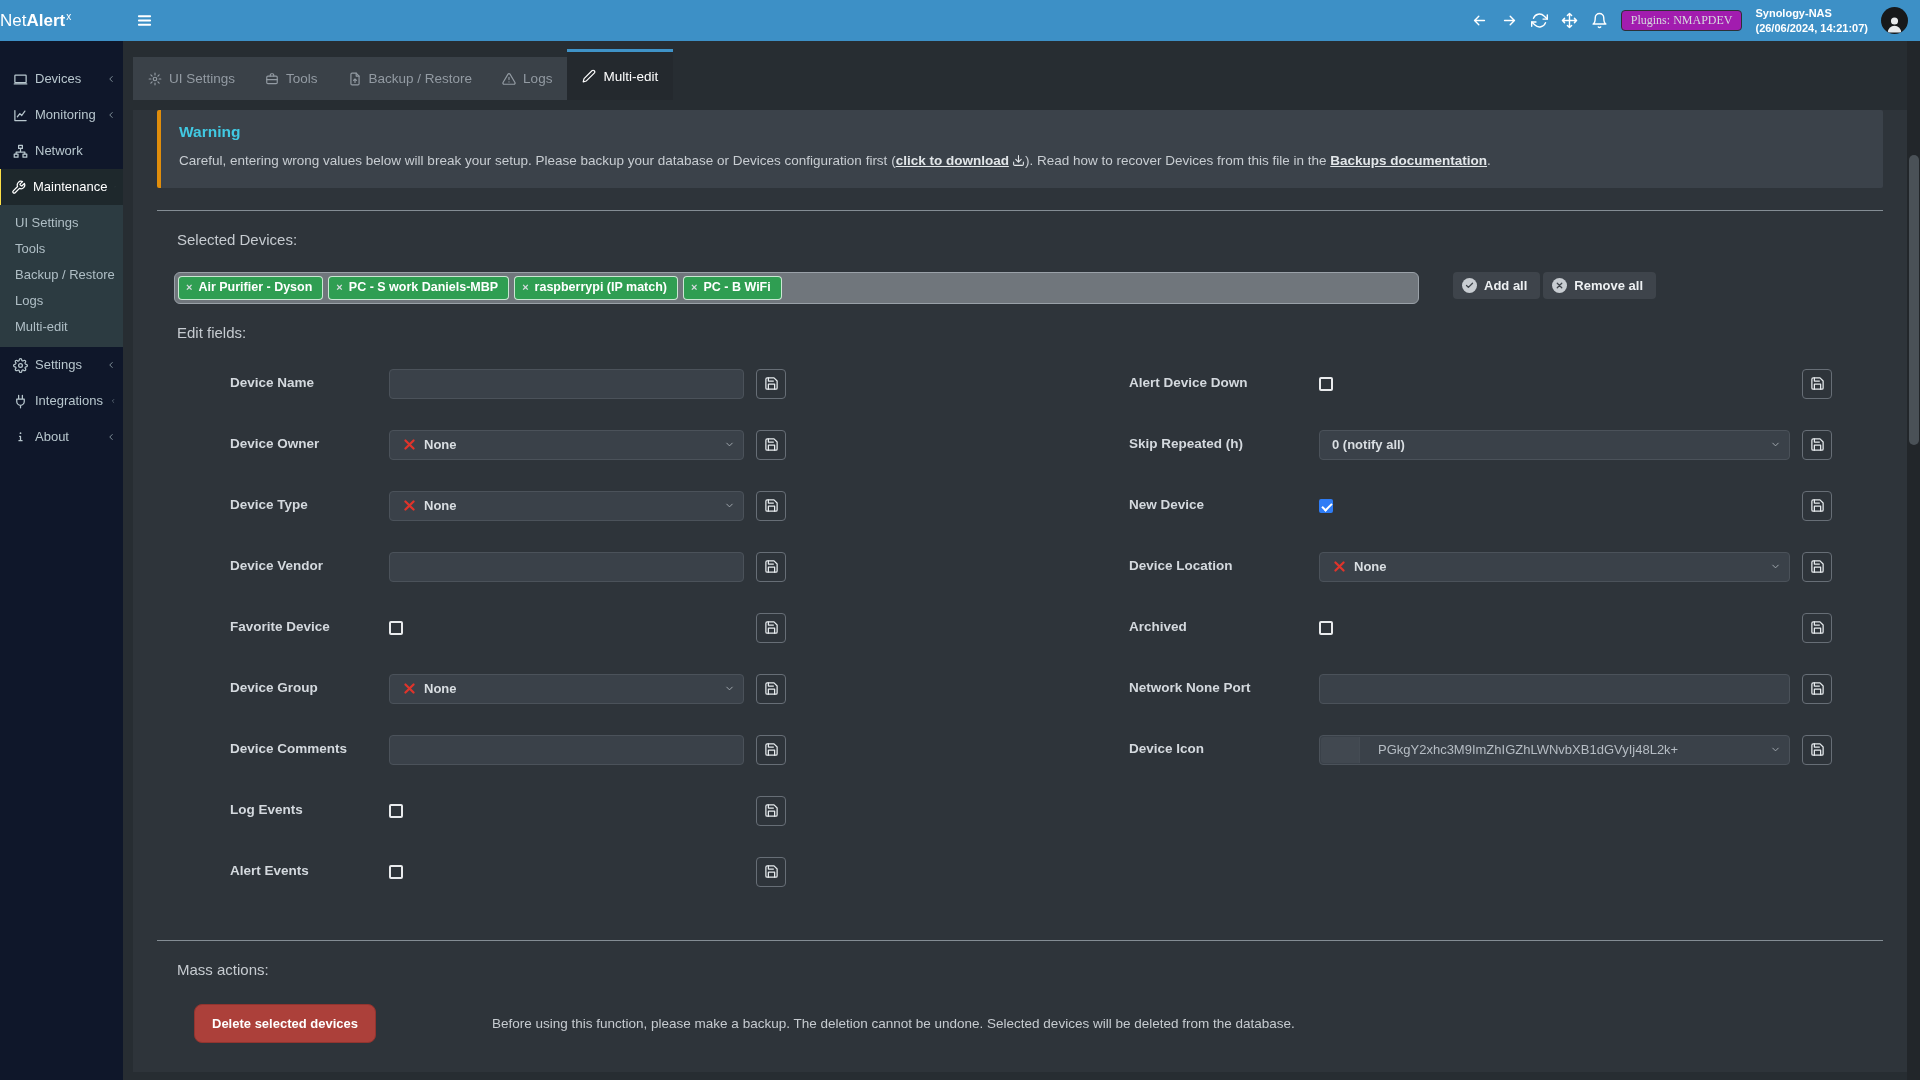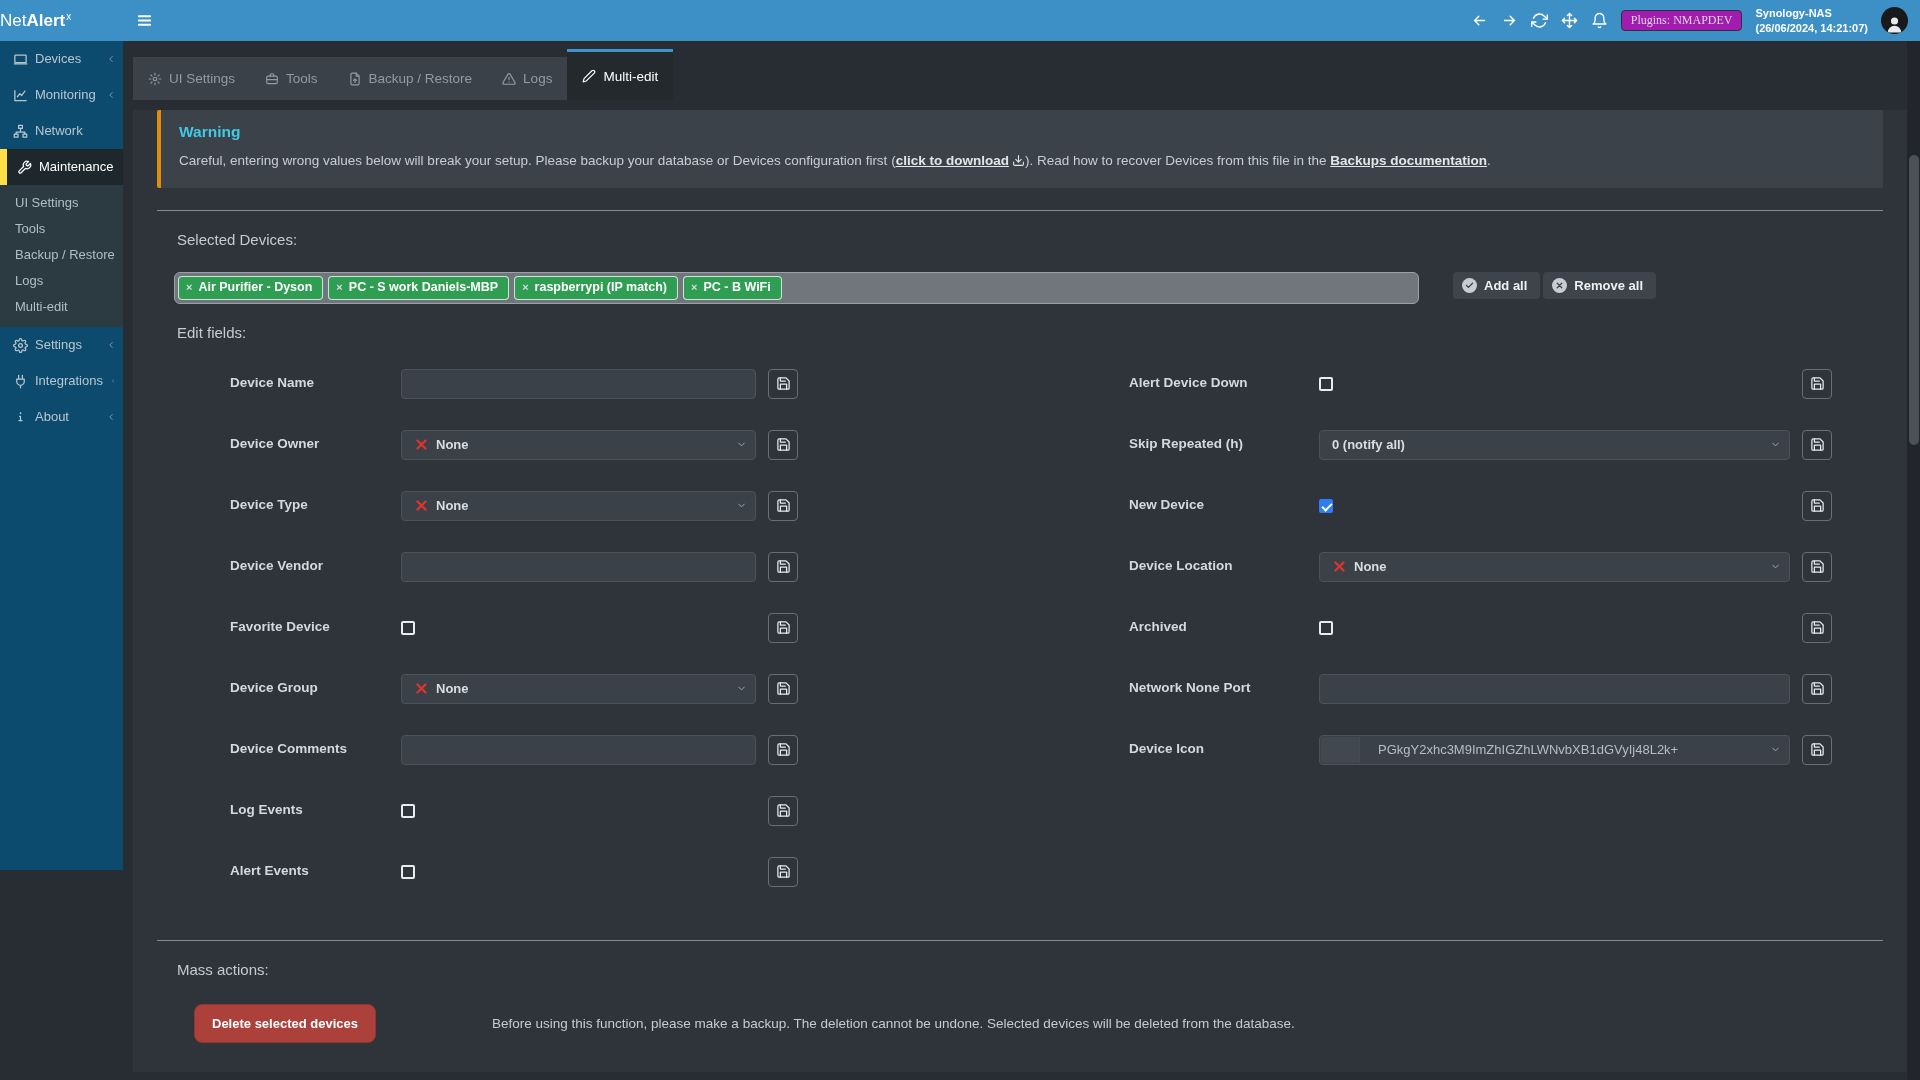--- a/index.html
+++ b/index.html
@@ -20,26 +20,26 @@
   .nav-right{margin-left:auto;display:flex;align-items:center;gap:13px;padding-right:12px}
   .nav-icon{width:17px;height:17px;color:#fff;cursor:pointer}
   .plugins-badge{font-family:Liberation Serif, serif;font-size:12px;
     color:#d6dade;background:#a21caf;border:1px solid #2c3136;border-radius:4px;padding:2px 9px;cursor:default}
   .host{color:#fff;font-size:11px;font-weight:700;line-height:1.35;cursor:default}
   .avatar{width:27px;height:27px;border-radius:50%;background:#17191b;color:#e8eaec;
     display:flex;align-items:flex-end;justify-content:center;overflow:hidden;cursor:pointer}
   .avatar .ic{width:19px;height:19px}
 
   
-  .sidebar{position:fixed;top:41px;left:0;width:123px;height:829px;background:#0c4a6e;z-index:15;padding-top:0}
+  .sidebar{position:fixed;top:41px;left:0;width:123px;height:1039px;background:#0f172a;z-index:15;padding-top:20px}
   .side-item{display:flex;align-items:center;gap:7px;padding:10px 7px 10px 13px;color:#b8c7ce;
     font-size:13px;cursor:pointer;line-height:16px}
   .side-item .s-ic{width:15px;height:15px;flex:none}
   .side-item .chev{margin-left:auto;width:10px;height:10px;color:#93a3ab}
-  .side-item.active{background:#1e282c;border-left:7px solid #fde047;padding-left:10px;color:#fff}
+  .side-item.active{background:#1e282c;border-left:1px solid #fde047;padding-left:10px;color:#fff}
   .submenu{background:#2c3b41;padding:5px 0 7px}
   .submenu-item{padding:5px 6px 5px 15px;color:#b0bfc6;font-size:13px;cursor:pointer;line-height:16px}
 
   
   .content{margin-left:123px;padding-top:41px;min-height:1039px}
   .tabs-row{display:inline-flex;align-items:flex-end;margin:16px 0 0 10px;border-radius:3px 3px 0 0;vertical-align:bottom}
   .tab{display:flex;align-items:center;gap:7px;height:43px;padding:0 15px;background:#3a4148;
     color:#939ba3;font-size:13.5px;cursor:pointer;white-space:nowrap}
   .tab .t-ic{width:14px;height:14px}
   .tab.active{height:51px;margin-top:-8px;background:#24292e;color:#fff;border-top:3px solid #3f93c8}
@@ -66,21 +66,21 @@
     font-family:inherit}
   .circ{width:15px;height:15px;border-radius:50%;background:#c8cdd2;color:#3e444b;
     display:flex;align-items:center;justify-content:center;flex:none}
   .circ .ic{width:9px;height:9px}
 
   
   .form-grid{display:flex;margin-top:28px}
   .col-left{margin-left:73px;width:629px}
   .col-right{margin-left:270px}
   .f-row{display:flex;align-items:center;height:30px;margin-bottom:31px}
-  .f-label{width:171px;padding-right:10px;font-size:13.5px;font-weight:700;color:#d4d9de;line-height:1.25}
+  .f-label{width:159px;padding-right:10px;font-size:13.5px;font-weight:700;color:#d4d9de;line-height:1.25}
   .col-right .f-label{width:190px}
   .f-field{width:355px;display:flex;align-items:center;position:relative}
   .col-right .f-field{width:471px}
   .tbox{width:100%;height:30px;background:#3a4149;border:1px solid #4b525a;border-radius:4px;
     color:#ccd2d7;font-size:13px;padding:0 12px;outline:none;font-family:inherit}
   .sbox{width:100%;height:30px;background:#3a4149;border:1px solid #4b525a;border-radius:4px;
     color:#ccd2d7;font-size:13px;padding:0 26px 0 12px;display:flex;align-items:center;position:relative;cursor:pointer}
   .sbox .val{font-weight:700;color:#d9dee2;white-space:nowrap;overflow:hidden}
   .sbox.plain .val{font-weight:400;color:#b6bdc4}
   .sbox .redx{width:15px;height:15px;margin-right:7px;flex:none}

